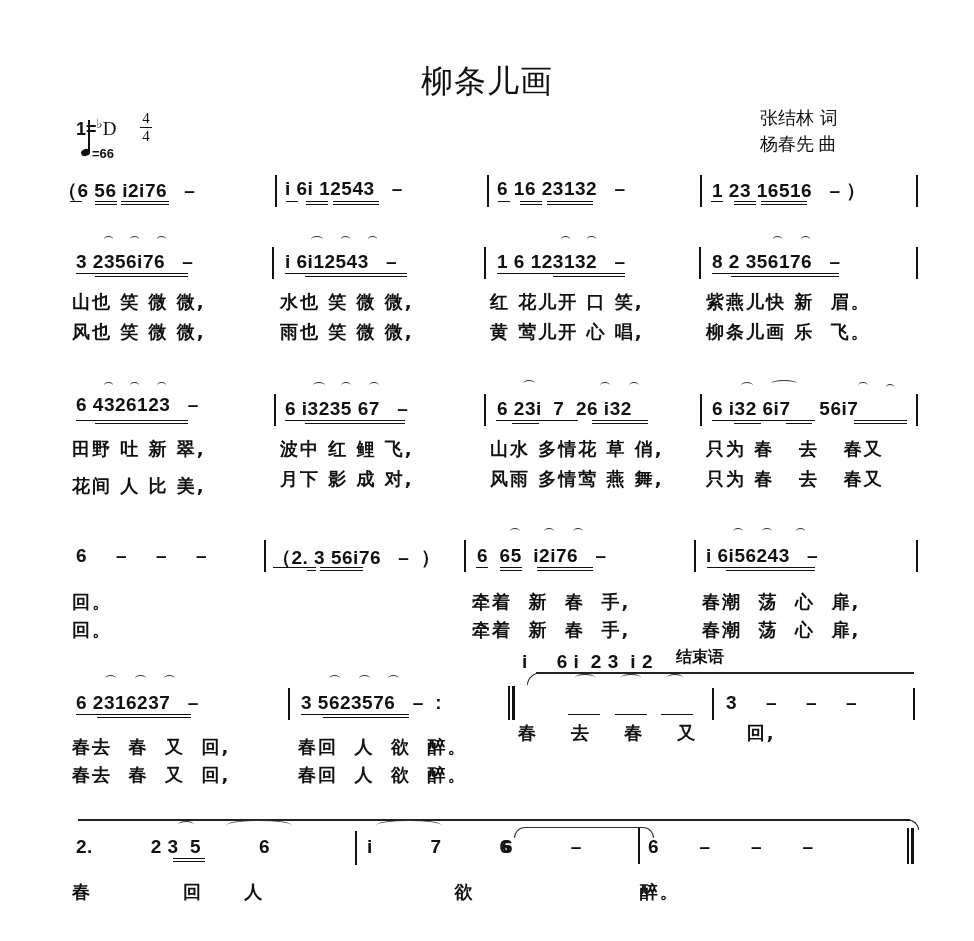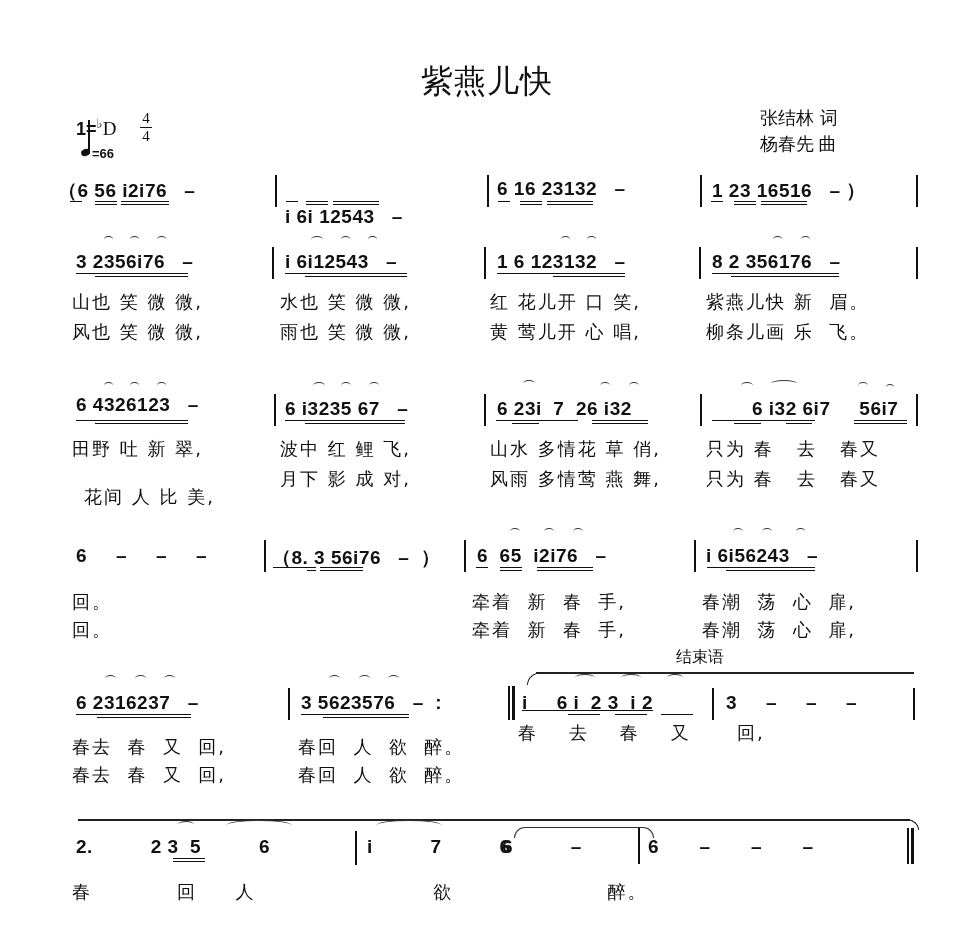--- a/index.html
+++ b/index.html
@@ -14,50 +14,50 @@
   .key .D { font-family:"Liberation Serif", serif; font-weight:normal; font-size:19px; }
   .timesig { left:140px; top:111px; font-family:"Liberation Serif", serif; font-size:15px;
              line-height:15px; text-align:center; width:12px; }
   .timesig .line { border-top:1px solid #111; margin:1px 0; }
   .tempo { left:76px; top:146px; font-size:13px; font-weight:bold; }
   .tempo .stem { position:absolute; left:12px; top:-26px; width:1.5px; height:34px; background:#111; }
   .tempo .head { position:absolute; left:5px; top:3px; width:9px; height:7px; border-radius:50%;
                  background:#111; transform:rotate(-20deg); }
   .tempo .val { position:relative; left:16px; }
   .notes { font-size:19px; font-weight:bold; letter-spacing:0.5px; white-space:pre; }
-  .lyric { font-size:18px; font-family:"DejaVu Sans", sans-serif; white-space:pre; letter-spacing:2px; }
+  .lyric { font-size:18px; font-family:"DejaVu Sans", sans-serif; white-space:pre; letter-spacing:2px;font-weight:bold; }
   .bar { width:1.6px; background:#111; }
   .dbar { width:3px; background:#111; }
   .slur { border-top:1.4px solid #333; border-radius:50% 50% 0 0; height:6px; }
   .bigline { height:1.5px; background:#222; }
   .u1 { border-bottom:1.6px solid #111; }
 </style>
 </head>
 <body>
 
-<div class="abs title">紫燕儿快</div>
+<div class="abs title">柳条儿画</div>
 <div class="abs credit" style="top:106px;">张结林 词</div>
 <div class="abs credit" style="top:132px;font-family:Liberation Serif, serif;">杨春先 曲</div>
 
 <div class="abs key">
   <span>1=</span><span class="flat">♭</span><span class="D">D</span>
 </div>
 <div class="abs timesig">
   <div>4</div>
   <div class="line"></div>
   <div>4</div>
 </div>
 <div class="abs tempo">
   <span class="stem"></span><span class="head"></span>
   <span class="val">=66</span>
 </div>
 
 <div>
   <div class="abs notes" style="left:58px;top:178px;">（6 56 i2i76   –</div>
-  <div class="abs notes" style="left:285px;top:178px;margin-top:28px;">i 6i 12543   –</div>
+  <div class="abs notes" style="left:285px;top:178px;">i 6i 12543   –</div>
   <div class="abs notes" style="left:497px;top:178px;">6 16 23132   –</div>
   <div class="abs notes" style="left:712px;top:178px;">1 23 16516   – ）</div>
   <div class="abs bar" style="left:275px;top:175px;height:32px;"></div>
   <div class="abs bar" style="left:487px;top:175px;height:32px;"></div>
   <div class="abs bar" style="left:700px;top:175px;height:32px;"></div>
   <div class="abs bar" style="left:916px;top:175px;height:32px;"></div>
 
   <div class="abs u1" style="left:70px;top:201px;width:12px;"></div>
   <div class="abs u1" style="left:95px;top:201px;width:22px;"></div>
   <div class="abs u1" style="left:95px;top:204px;width:22px;"></div>
@@ -128,21 +128,21 @@
   <div class="abs slur" style="left:523px;top:380px;width:12px;"></div>
   <div class="abs slur" style="left:600px;top:382px;width:10px;"></div>
   <div class="abs slur" style="left:629px;top:382px;width:10px;"></div>
   <div class="abs slur" style="left:741px;top:382px;width:12px;"></div>
   <div class="abs slur" style="left:771px;top:380px;width:26px;"></div>
   <div class="abs slur" style="left:858px;top:382px;width:10px;"></div>
   <div class="abs slur" style="left:886px;top:384px;width:8px;"></div>
   <div class="abs notes" style="left:76px;top:394px;">6 4326123   –</div>
   <div class="abs notes" style="left:285px;top:398px;">6 i3235 67   –</div>
   <div class="abs notes" style="left:497px;top:398px;">6 23i  7  26 i32</div>
-  <div class="abs notes" style="left:752px;top:398px;">6 i32 6i7     56i7</div>
+  <div class="abs notes" style="left:712px;top:398px;">6 i32 6i7     56i7</div>
   <div class="abs bar" style="left:274px;top:394px;height:32px;"></div>
   <div class="abs bar" style="left:484px;top:394px;height:32px;"></div>
   <div class="abs bar" style="left:700px;top:394px;height:32px;"></div>
   <div class="abs bar" style="left:916px;top:394px;height:32px;"></div>
   <div class="abs u1" style="left:76px;top:420px;width:112px;"></div>
   <div class="abs u1" style="left:95px;top:423px;width:93px;"></div>
   <div class="abs u1" style="left:285px;top:420px;width:120px;"></div>
   <div class="abs u1" style="left:305px;top:423px;width:100px;"></div>
   <div class="abs u1" style="left:496px;top:420px;width:82px;"></div>
   <div class="abs u1" style="left:512px;top:423px;width:27px;"></div>
@@ -151,35 +151,35 @@
   <div class="abs u1" style="left:712px;top:420px;width:103px;"></div>
   <div class="abs u1" style="left:734px;top:423px;width:27px;"></div>
   <div class="abs u1" style="left:786px;top:423px;width:26px;"></div>
   <div class="abs u1" style="left:854px;top:420px;width:53px;"></div>
   <div class="abs u1" style="left:854px;top:423px;width:53px;"></div>
 
   <div class="abs lyric" style="left:72px;top:437px;">田野 吐 新 翠,</div>
   <div class="abs lyric" style="left:280px;top:437px;">波中 红 鲤 飞,</div>
   <div class="abs lyric" style="left:490px;top:437px;">山水 多情花 草 俏,</div>
   <div class="abs lyric" style="left:706px;top:437px;">只为 春   去   春又</div>
-  <div class="abs lyric" style="left:72px;top:485px;margin-left:12px;">花间 人 比 美,</div>
+  <div class="abs lyric" style="left:72px;top:474px;">花间 人 比 美,</div>
   <div class="abs lyric" style="left:280px;top:467px;">月下 影 成 对,</div>
   <div class="abs lyric" style="left:490px;top:467px;">风雨 多情莺 燕 舞,</div>
   <div class="abs lyric" style="left:706px;top:467px;">只为 春   去   春又</div>
 </div>
 
 <div>
   <div class="abs slur" style="left:510px;top:528px;width:10px;"></div>
   <div class="abs slur" style="left:544px;top:528px;width:10px;"></div>
   <div class="abs slur" style="left:573px;top:528px;width:10px;"></div>
   <div class="abs slur" style="left:733px;top:528px;width:10px;"></div>
   <div class="abs slur" style="left:762px;top:528px;width:10px;"></div>
   <div class="abs slur" style="left:796px;top:528px;width:9px;"></div>
   <div class="abs notes" style="left:76px;top:545px;">6     –     –     –</div>
-  <div class="abs notes" style="left:272px;top:545px;">（8. 3 56i76   –  ）</div>
+  <div class="abs notes" style="left:272px;top:545px;">（2. 3 56i76   –  ）</div>
   <div class="abs notes" style="left:477px;top:545px;">6  65  i2i76   –</div>
   <div class="abs notes" style="left:706px;top:545px;">i 6i56243   –</div>
   <div class="abs bar" style="left:264px;top:540px;height:32px;"></div>
   <div class="abs bar" style="left:464px;top:540px;height:32px;"></div>
   <div class="abs bar" style="left:694px;top:540px;height:32px;"></div>
   <div class="abs bar" style="left:916px;top:540px;height:32px;"></div>
   <div class="abs u1" style="left:273px;top:567px;width:43px;"></div>
   <div class="abs u1" style="left:307px;top:570px;width:9px;"></div>
   <div class="abs u1" style="left:320px;top:567px;width:43px;"></div>
   <div class="abs u1" style="left:320px;top:570px;width:43px;"></div>
@@ -207,21 +207,21 @@
   <div class="abs slur" style="left:135px;top:675px;width:11px;"></div>
   <div class="abs slur" style="left:164px;top:675px;width:11px;"></div>
   <div class="abs slur" style="left:329px;top:675px;width:11px;"></div>
   <div class="abs slur" style="left:359px;top:675px;width:11px;"></div>
   <div class="abs slur" style="left:388px;top:675px;width:11px;"></div>
   <div class="abs slur" style="left:575px;top:674px;width:20px;"></div>
   <div class="abs slur" style="left:621px;top:674px;width:20px;"></div>
   <div class="abs slur" style="left:667px;top:674px;width:16px;"></div>
   <div class="abs notes" style="left:76px;top:692px;">6 2316237   –</div>
   <div class="abs notes" style="left:301px;top:692px;">3 5623576   –  :</div>
-  <div class="abs notes" style="left:522px;top:692px;text-decoration:underline;">i     6 i  2 3  i 2</div>
+  <div class="abs notes" style="left:522px;top:651px;">i     6 i  2 3  i 2</div>
   <div class="abs notes" style="left:726px;top:692px;">3     –     –     –</div>
   <div class="abs bar" style="left:288px;top:688px;height:32px;"></div>
   <div class="abs bar" style="left:508px;top:686px;height:34px;"></div>
   <div class="abs dbar" style="left:512px;top:686px;height:34px;"></div>
   <div class="abs bar" style="left:712px;top:688px;height:32px;"></div>
   <div class="abs bar" style="left:913px;top:688px;height:32px;"></div>
   <div class="abs u1" style="left:76px;top:714px;width:115px;"></div>
   <div class="abs u1" style="left:97px;top:717px;width:94px;"></div>
   <div class="abs u1" style="left:301px;top:714px;width:108px;"></div>
   <div class="abs u1" style="left:323px;top:717px;width:86px;"></div>

